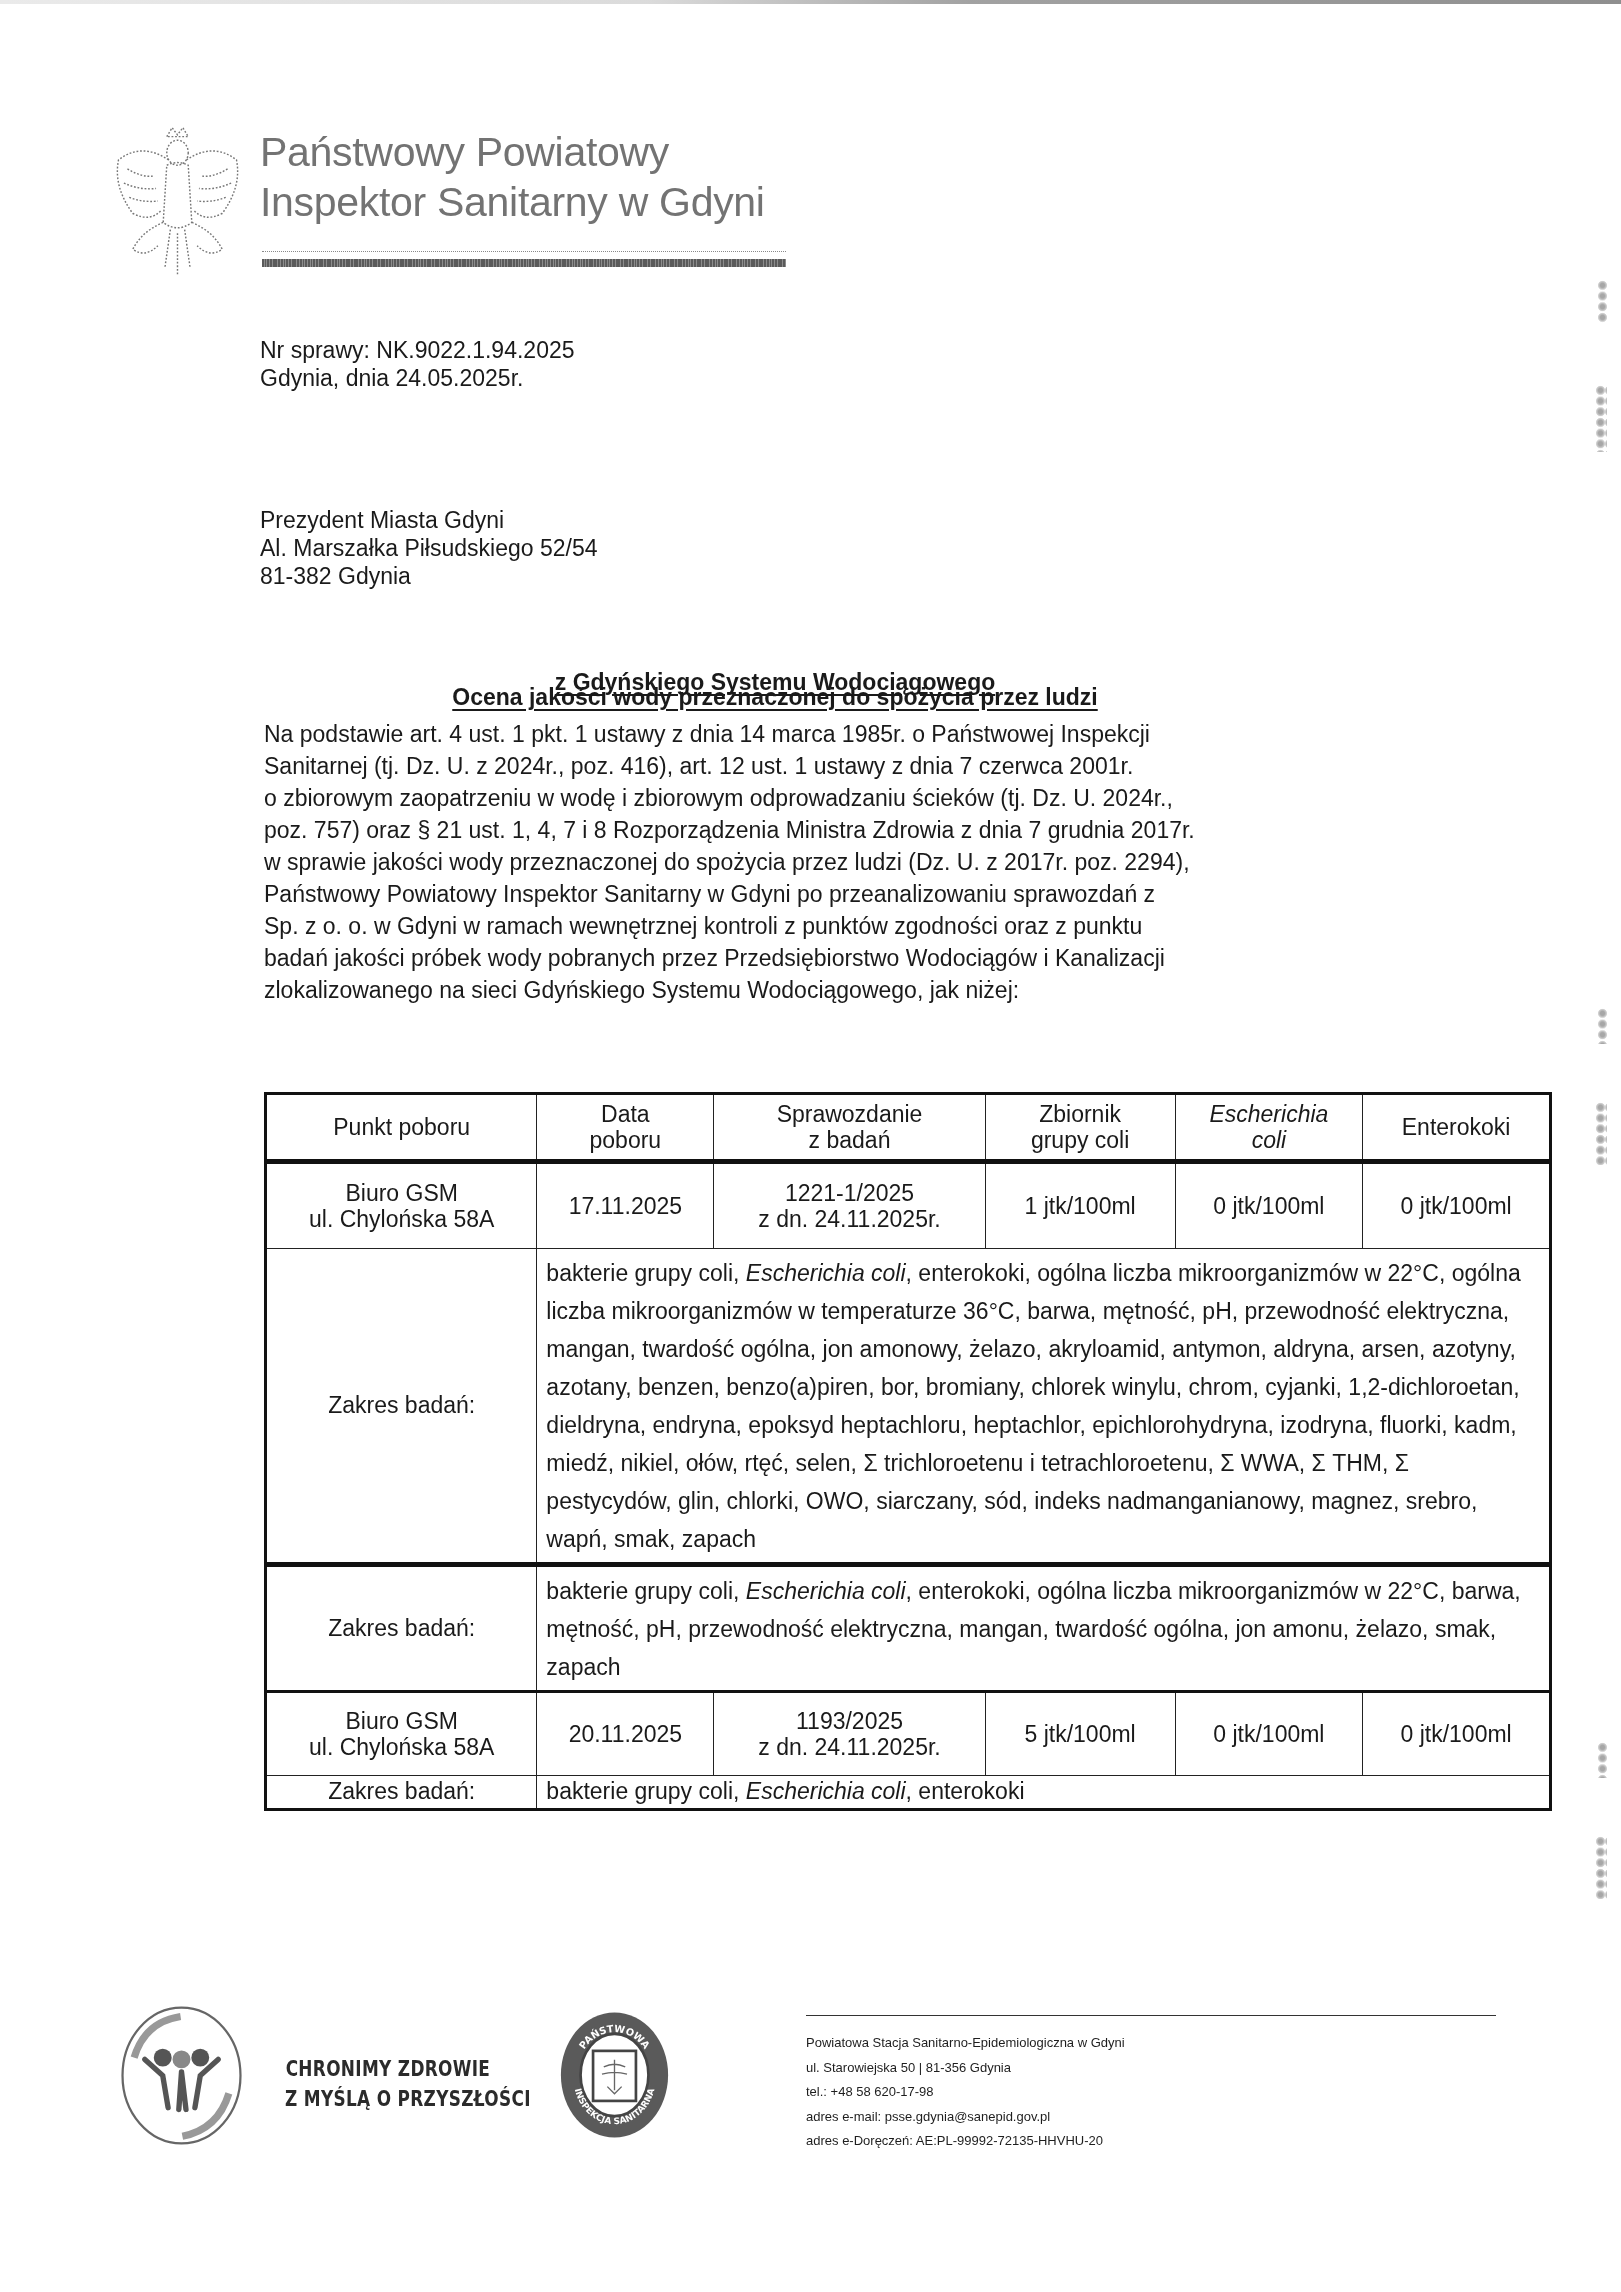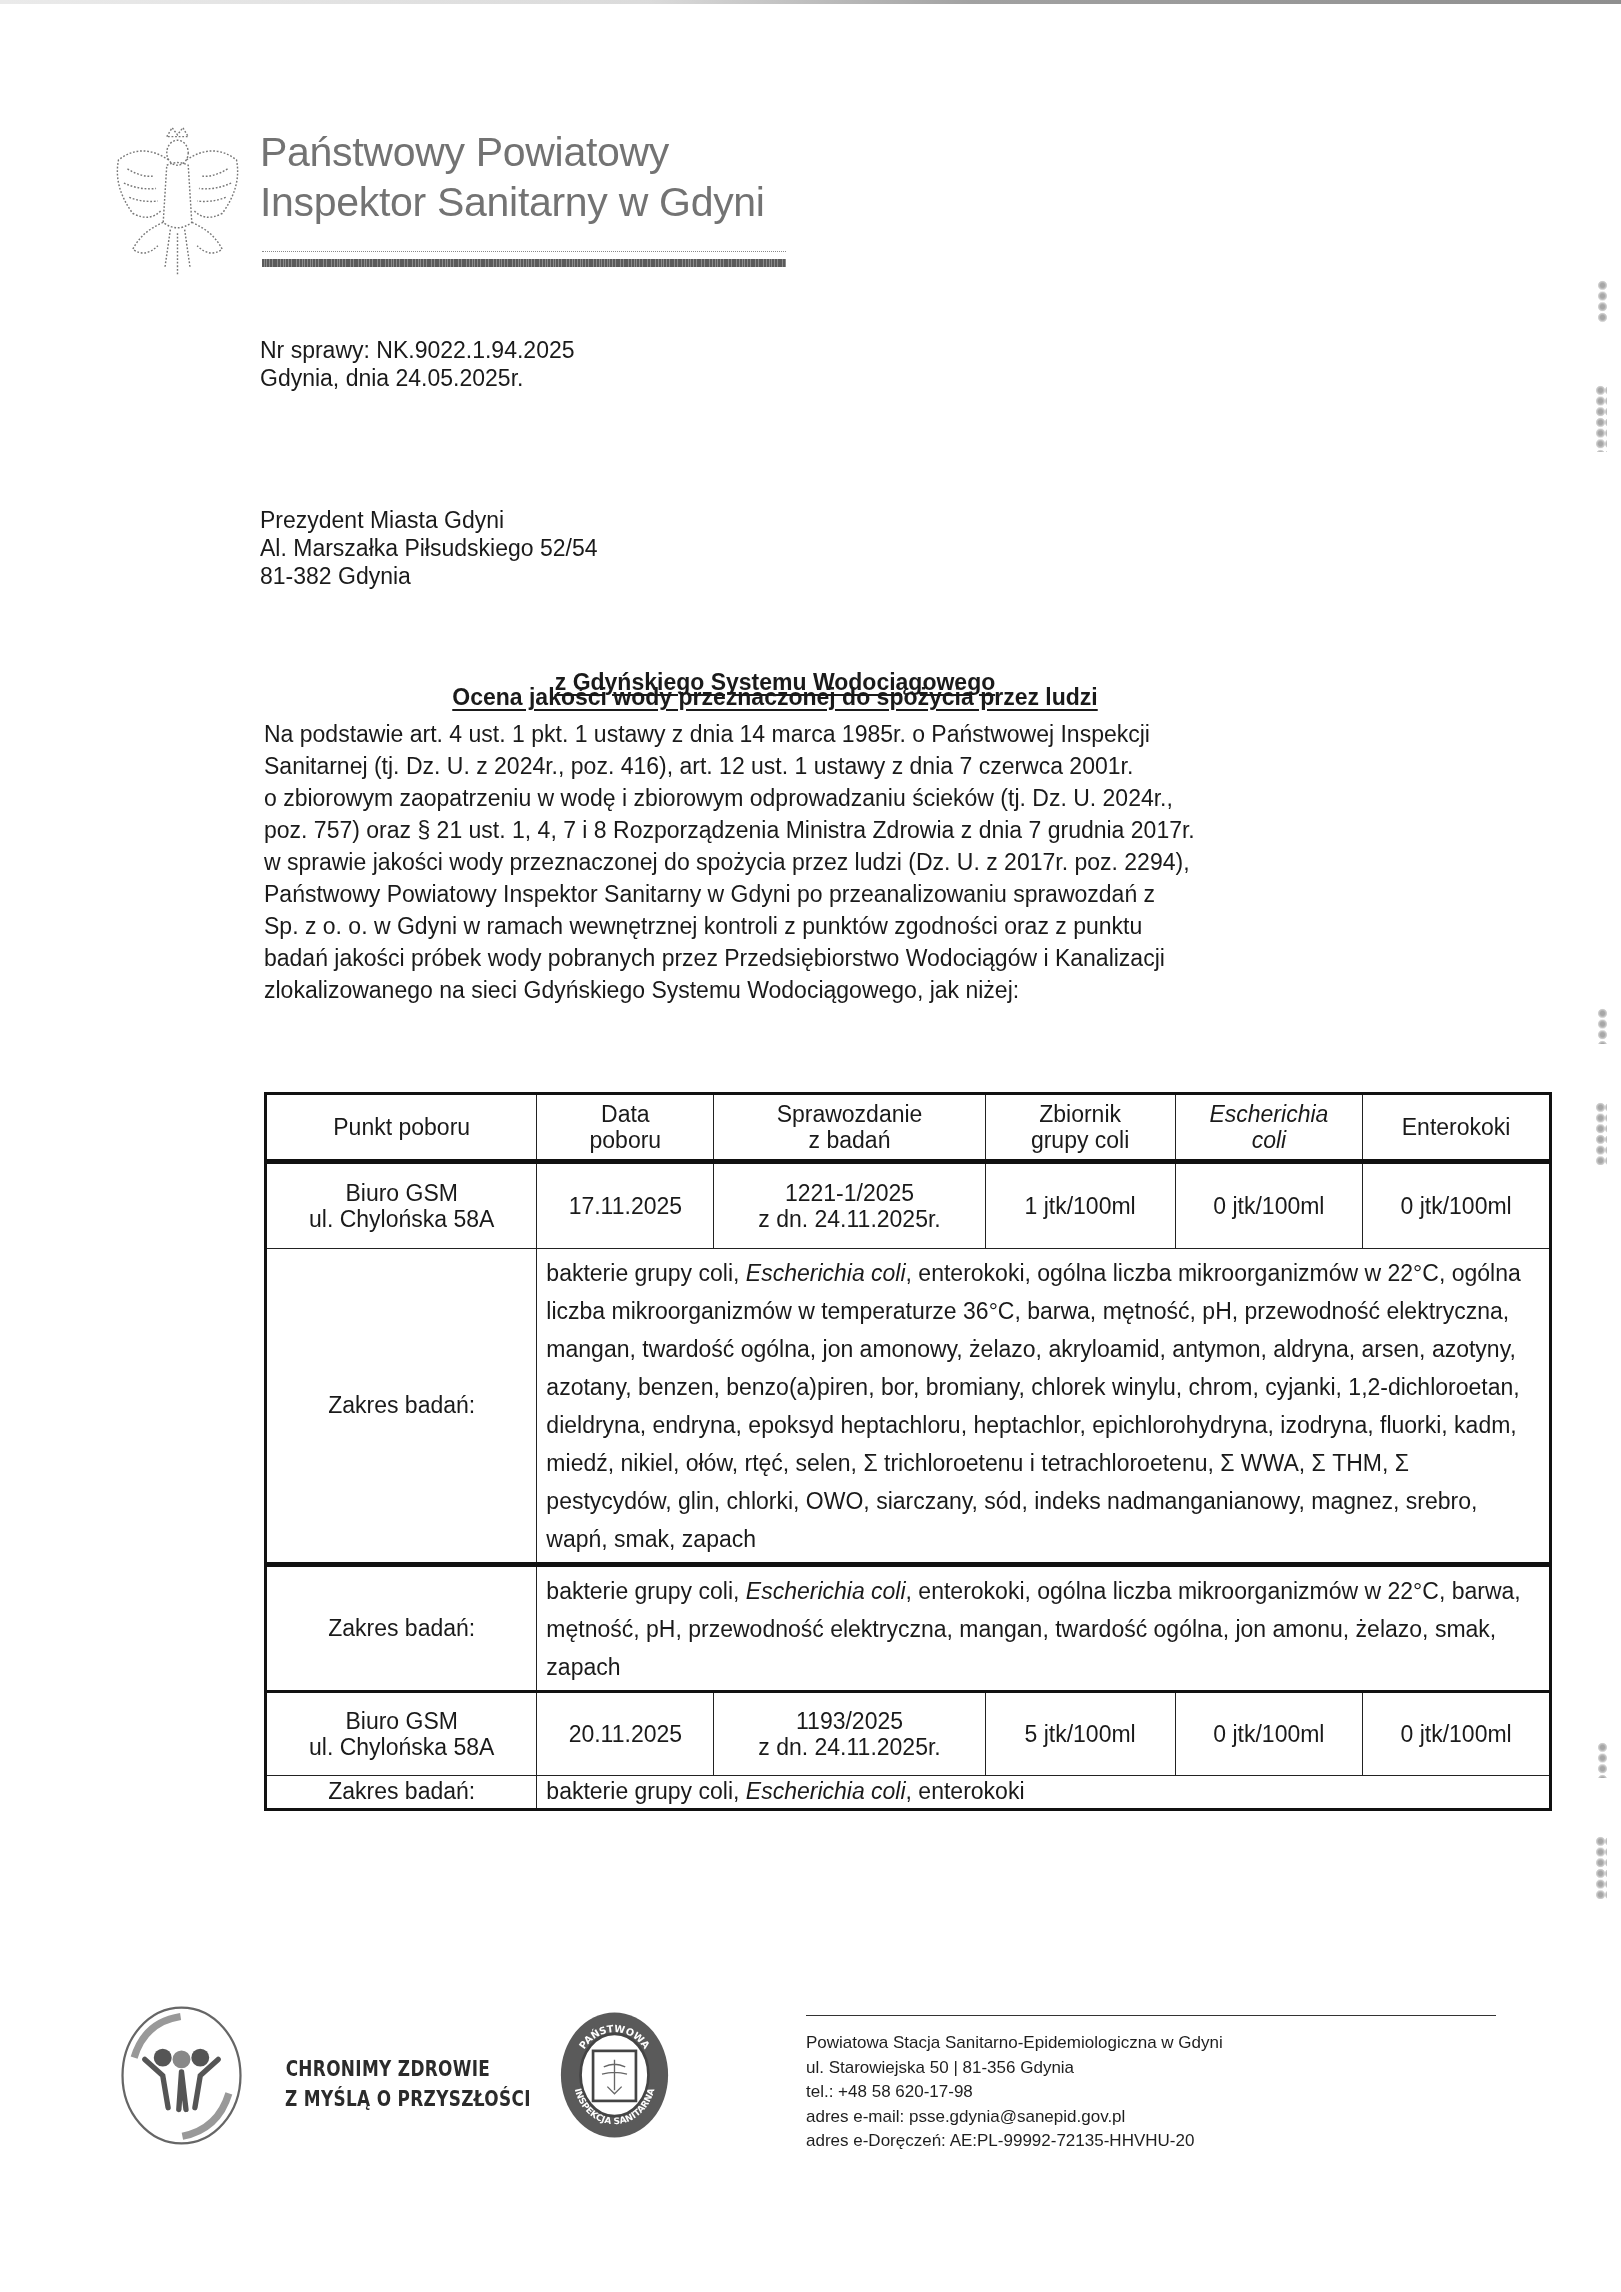--- a/index.html
+++ b/index.html
@@ -42,21 +42,21 @@
   col.c1 { width: 253px; } col.c2 { width: 165px; } col.c3 { width: 253px; }
   col.c4 { width: 177px; } col.c5 { width: 175px; } col.c6 { width: 175px; }
   
   .foot-logo-left { left: 118px; top: 2004px; width: 127px; height: 143px; }
   .slogan { left: 285px; top: 2054px; width: 251px; text-align: center; font-weight: bold;
             font-family: "DejaVu Sans", sans-serif; font-size: 20.6px; line-height: 30px;
             color: #2b2b2b; letter-spacing: 0.4px; transform: scaleX(0.82); transform-origin: left top; }
   .slogan span { display: block; white-space: nowrap; }
   .foot-seal { left: 557px; top: 2008px; width: 115px; height: 134px; }
   .foot-rule { left: 806px; top: 2015px; width: 690px; height: 0; border-top: 1.8px solid #333; }
-  .foot-contact { left: 806px; top: 2031px; font-size: 17px; line-height: 24.6px; color: #1e1e1e; }
+  .foot-contact { left: 806px; top: 2031px; font-size: 13px; line-height: 24.6px; color: #1e1e1e; }
   .foot-contact span { display: block; white-space: nowrap; }
   .scanmark { right: 14.3px; width: 9px; background: radial-gradient(circle, #777 0 30%, #bbb 60%, transparent 70%);
               background-size: 9px 10.7px; opacity: .65; }
 </style>
 </head>
 <body>
 
 <div class="abs scanline-top"></div>
 
 <div class="abs emblem">

